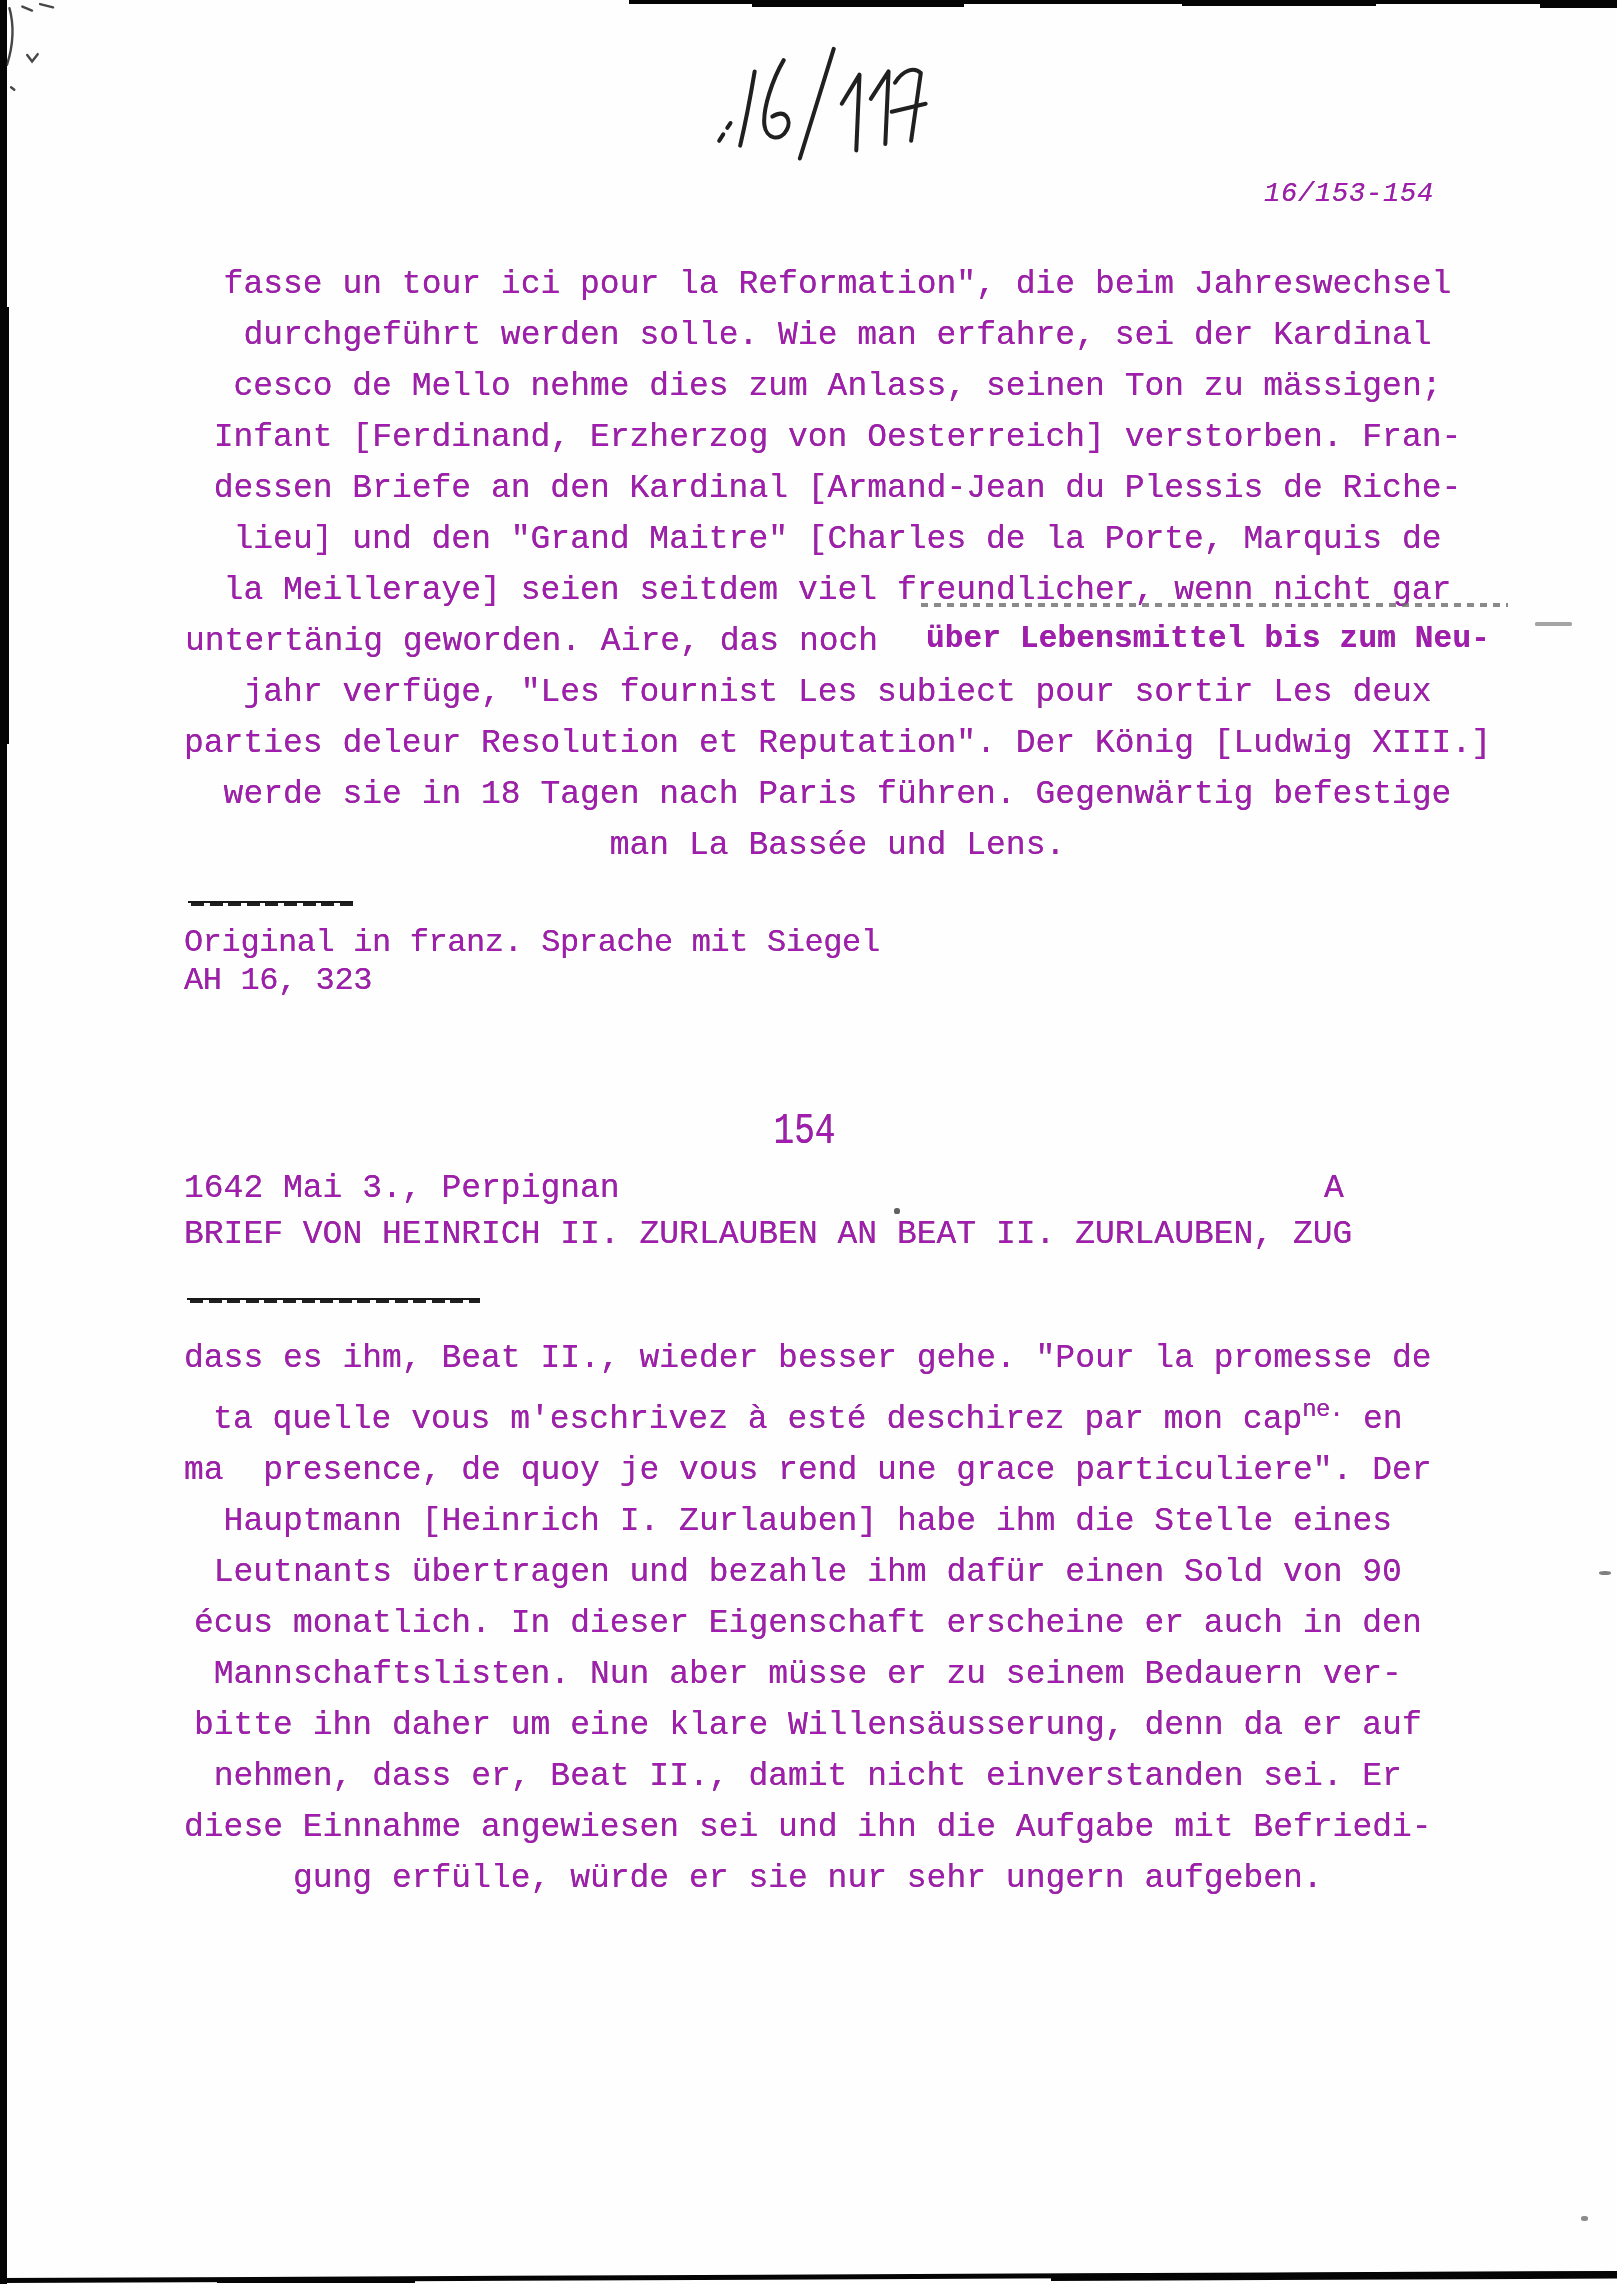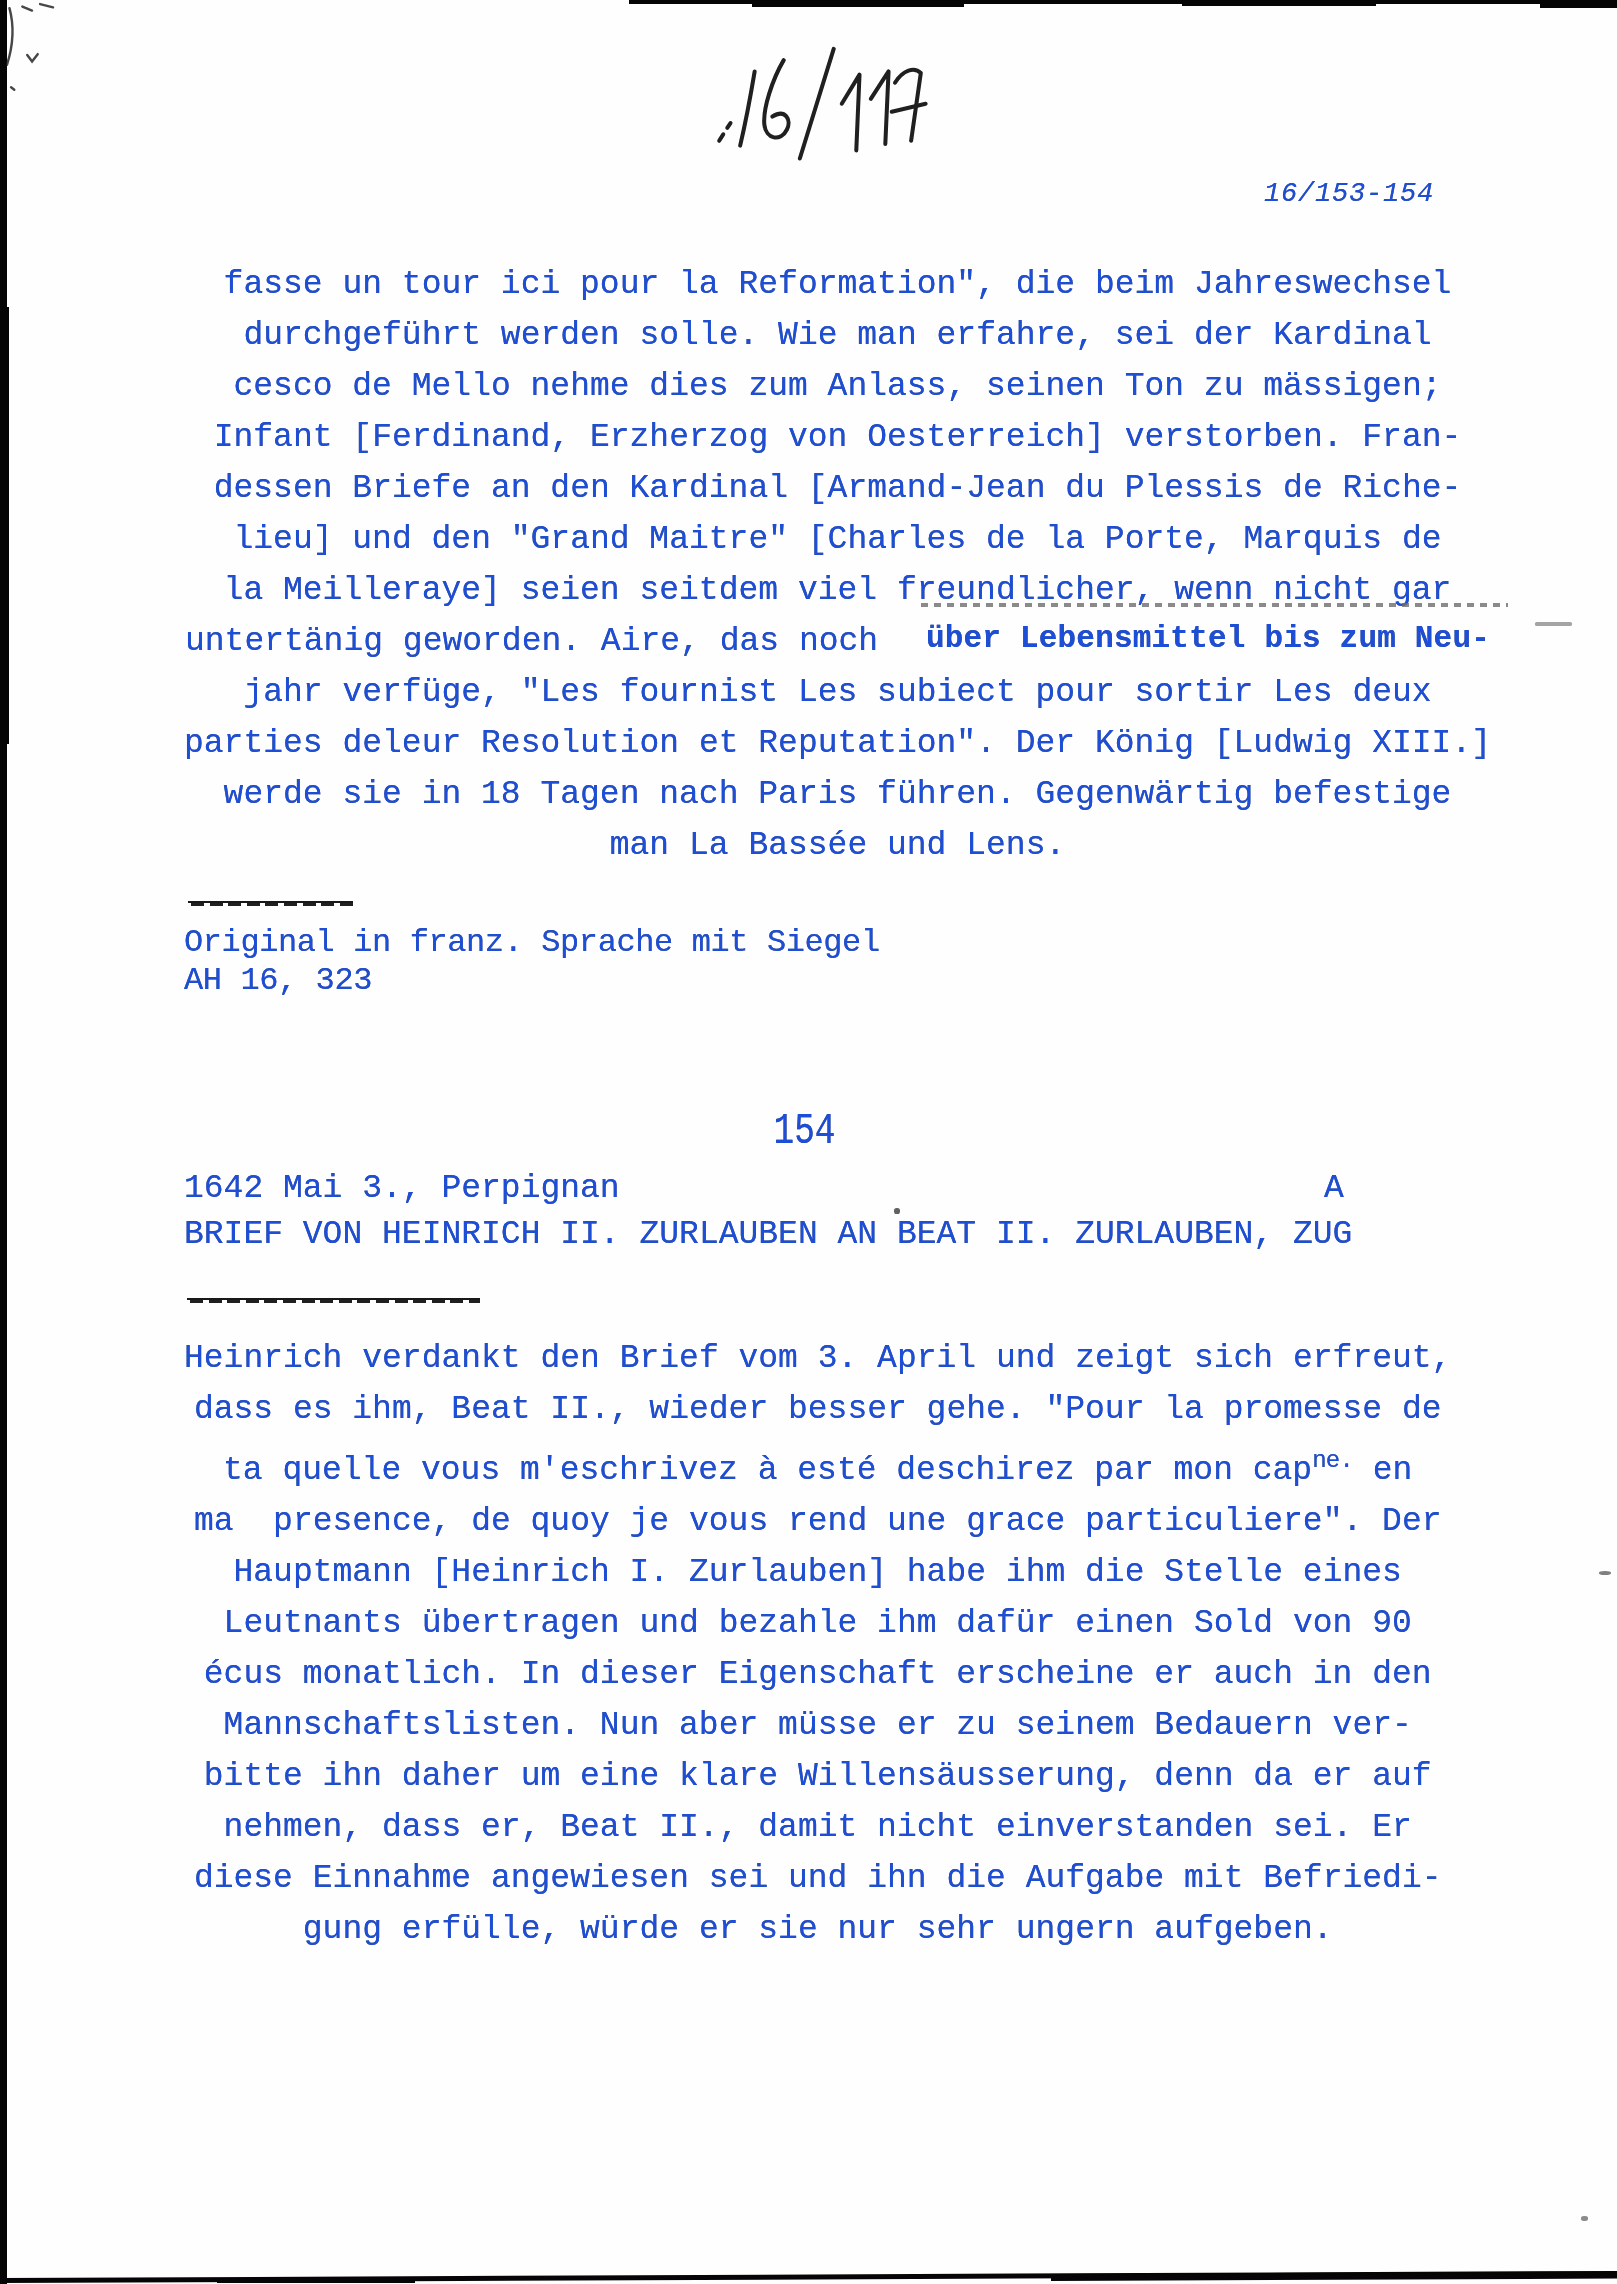--- a/index.html
+++ b/index.html
@@ -3,21 +3,21 @@
 <meta charset="utf-8">
 <style>
   * { margin:0; padding:0; box-sizing:border-box; }
   html,body { background:#ffffff; }
   .paper {
     position:relative;
     width:1617px; height:2284px;
     background:#fefefe;
     overflow:hidden;
     font-family:"Liberation Mono","DejaVu Sans Mono",monospace;
-    color:#1d4ed8;
+    color:#a21caf;
   }
   .tline {
     white-space:pre;
     text-shadow:0 0 0.4px rgba(10,10,10,.65);
   }
   
   .para {
     position:absolute;
     left:184px;
     font-size:33px;
@@ -202,21 +202,20 @@
   <div class="header-line date-line tline">1642 Mai 3., Perpignan</div>
   <div class="siglum tline">A</div>
   <div class="header-line title-line tline">BRIEF VON HEINRICH II. ZURLAUBEN AN BEAT II. ZURLAUBEN, ZUG</div>
 
   <div class="rule rule-2">
     <div class="solid"></div>
     <div class="dashes"></div>
   </div>
 
   <div class="para para-2">
-    <div class="tline">Heinrich verdankt den Brief vom 3. April und zeigt sich erfreut,</div>
     <div class="tline">dass es ihm, Beat II., wieder besser gehe. "Pour la promesse de</div>
     <div class="tline"><span>ta quelle vous m'eschrivez à esté deschirez par mon cap</span><span class="sup">ne.</span><span> en</span></div>
     <div class="tline">ma  presence, de quoy je vous rend une grace particuliere". Der</div>
     <div class="tline">Hauptmann [Heinrich I. Zurlauben] habe ihm die Stelle eines</div>
     <div class="tline">Leutnants übertragen und bezahle ihm dafür einen Sold von 90</div>
     <div class="tline">écus monatlich. In dieser Eigenschaft erscheine er auch in den</div>
     <div class="tline">Mannschaftslisten. Nun aber müsse er zu seinem Bedauern ver-</div>
     <div class="tline">bitte ihn daher um eine klare Willensäusserung, denn da er auf</div>
     <div class="tline">nehmen, dass er, Beat II., damit nicht einverstanden sei. Er</div>
     <div class="tline">diese Einnahme angewiesen sei und ihn die Aufgabe mit Befriedi-</div>

